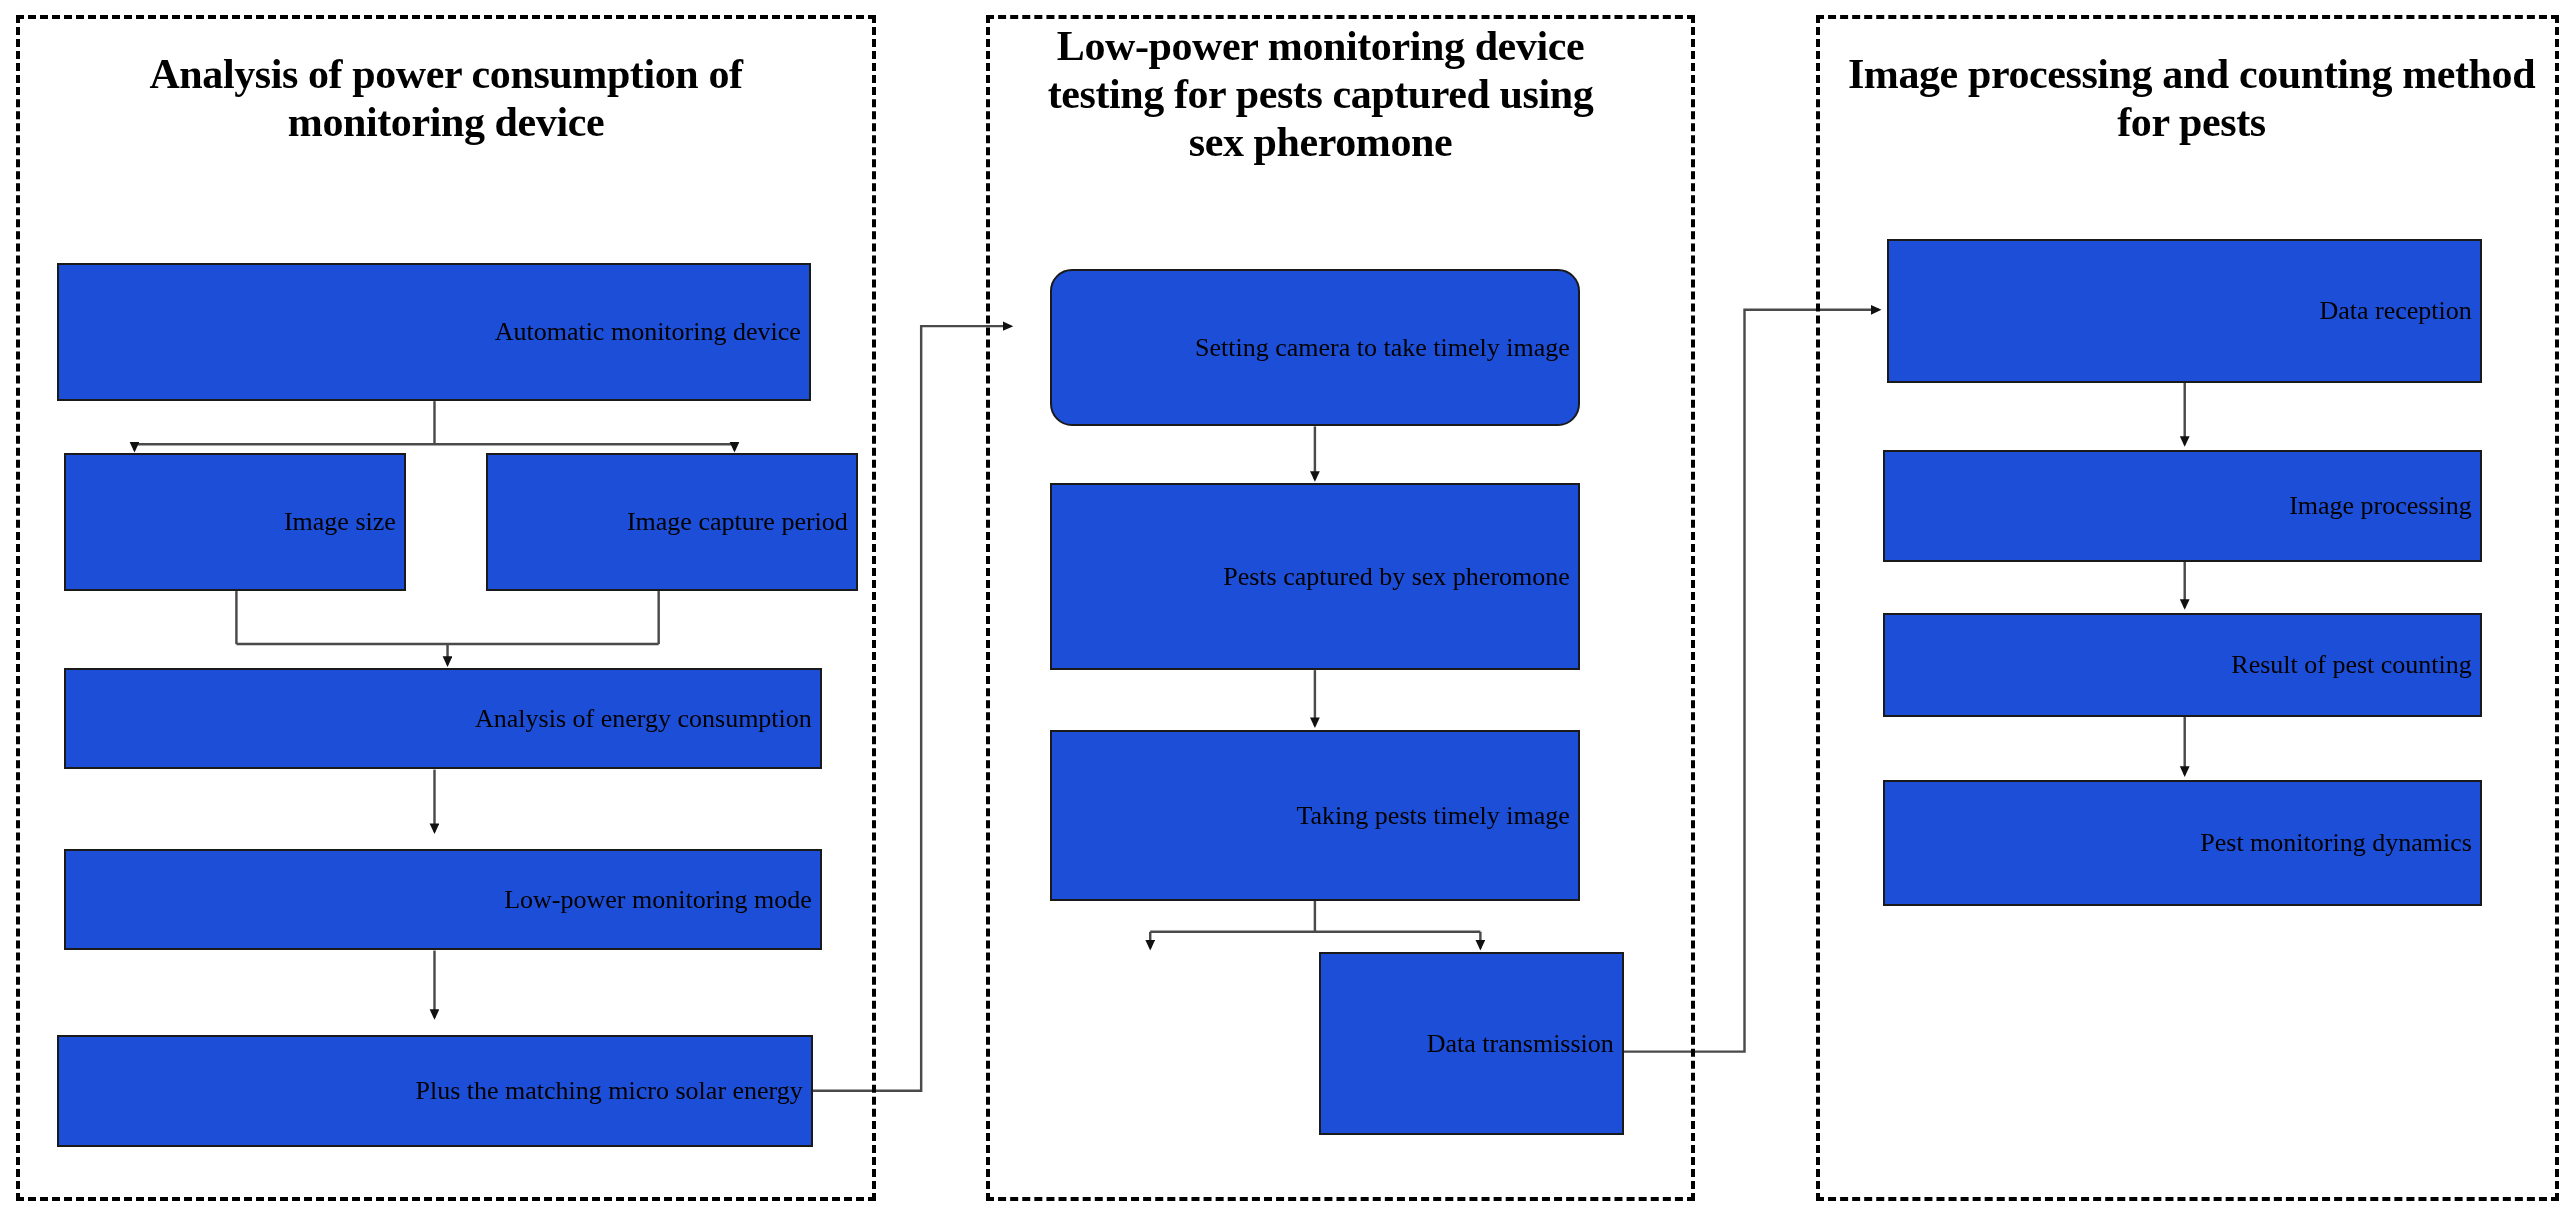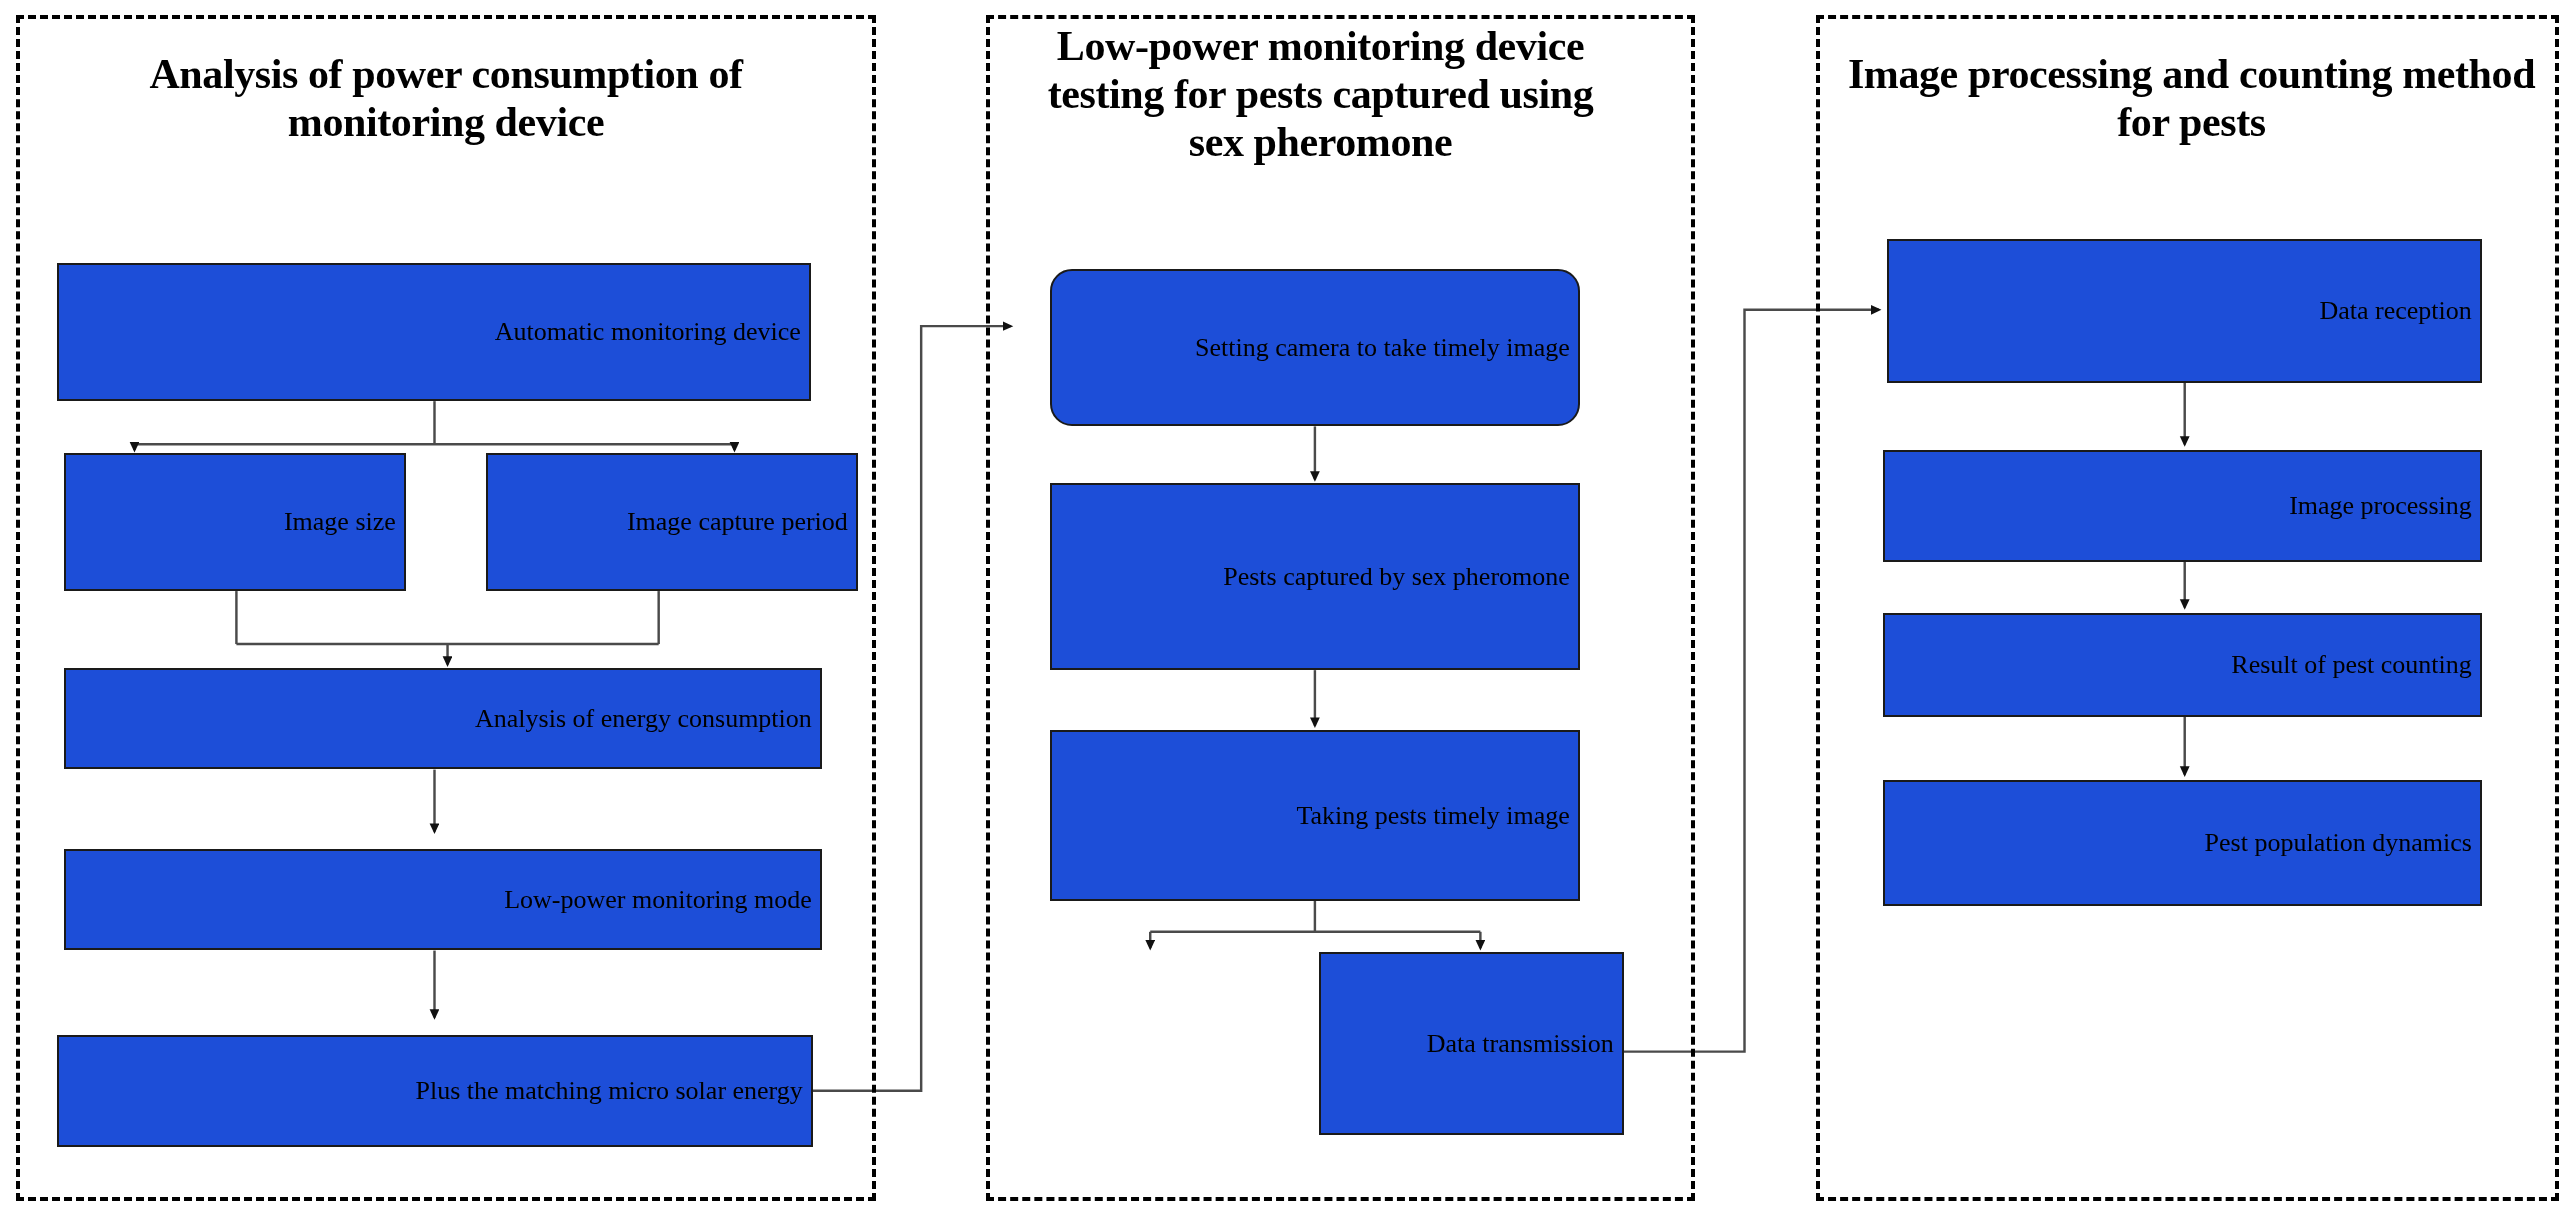--- a/index.html
+++ b/index.html
@@ -155,17 +155,17 @@
 
   <div class="node" style="left:1883px; top:450px; width:599px; height:112px;">
     <span>Image processing</span>
   </div>
 
   <div class="node" style="left:1883px; top:613px; width:599px; height:104px;">
     <span>Result of pest counting</span>
   </div>
 
   <div class="node" style="left:1883px; top:780px; width:599px; height:126px;">
-    <span>Pest population dynamics</span>
+    <span>Pest monitoring dynamics</span>
   </div>
 
 </div>
 
 
 </body></html>

